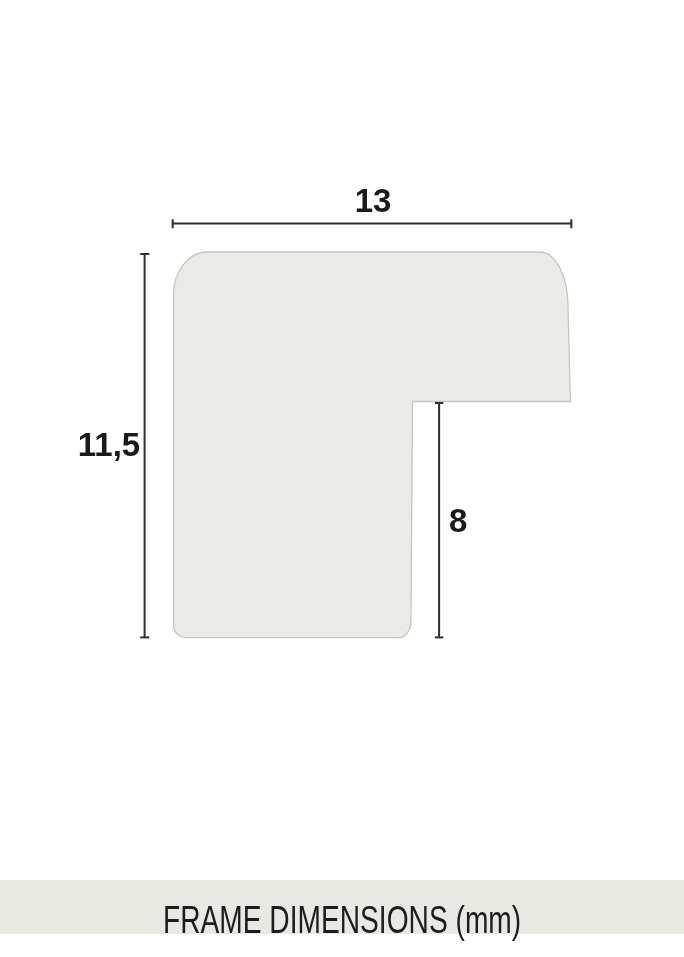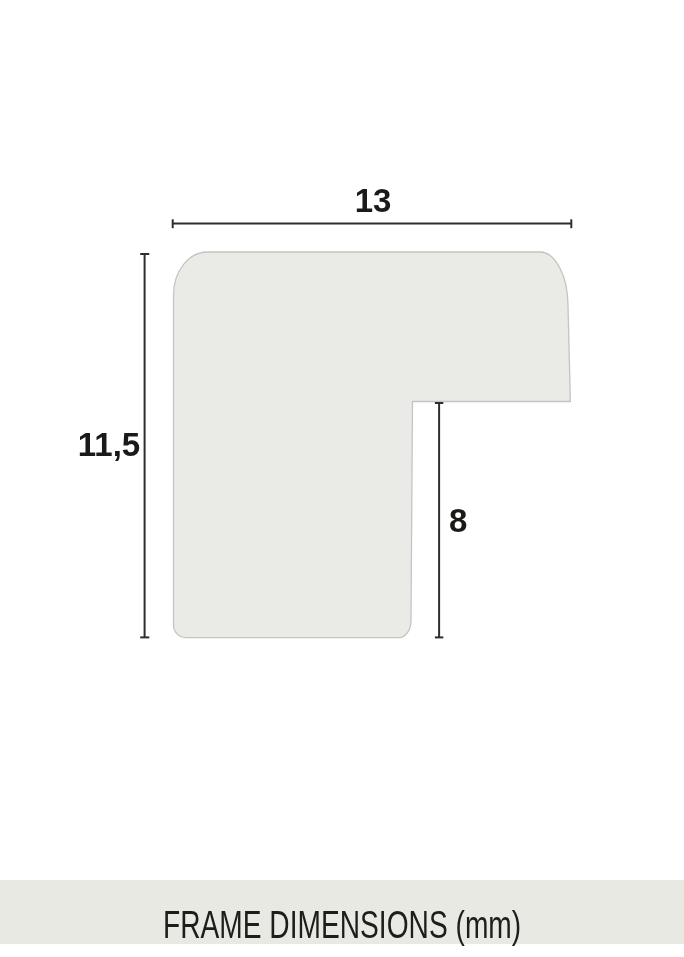--- a/index.html
+++ b/index.html
@@ -1,19 +1,19 @@
 <!DOCTYPE html>
 <html><head>
 <meta charset="utf-8">
 <style>
   html,body{margin:0;padding:0;}
   body{width:684px;height:957px;background:#ffffff;font-family:"Liberation Sans", sans-serif;overflow:hidden;position:relative;}
   .dimtext{font-weight:bold;fill:#1a1a18;font-family:"Liberation Sans", sans-serif;}
   
-  .caption-bar{position:absolute;left:0;top:880px;width:684px;height:64px;background:#e9e9e4;display:flex;align-items:center;justify-content:center;}
+  .caption-bar{position:absolute;left:0;top:880px;width:684px;height:54px;background:#e9e9e4;display:flex;align-items:center;justify-content:center;}
   .caption-bar span{font-size:39px;color:#1d1d1b;letter-spacing:0px;transform:scaleX(0.722);position:relative;top:12.5px;}
 </style>
 </head>
 <body>
 
 <svg width="684" height="880" viewBox="0 0 684 880" xmlns="http://www.w3.org/2000/svg">
 
   <path d="M 207.5 252
            L 540 252
            A 28 54 0 0 1 568 306

